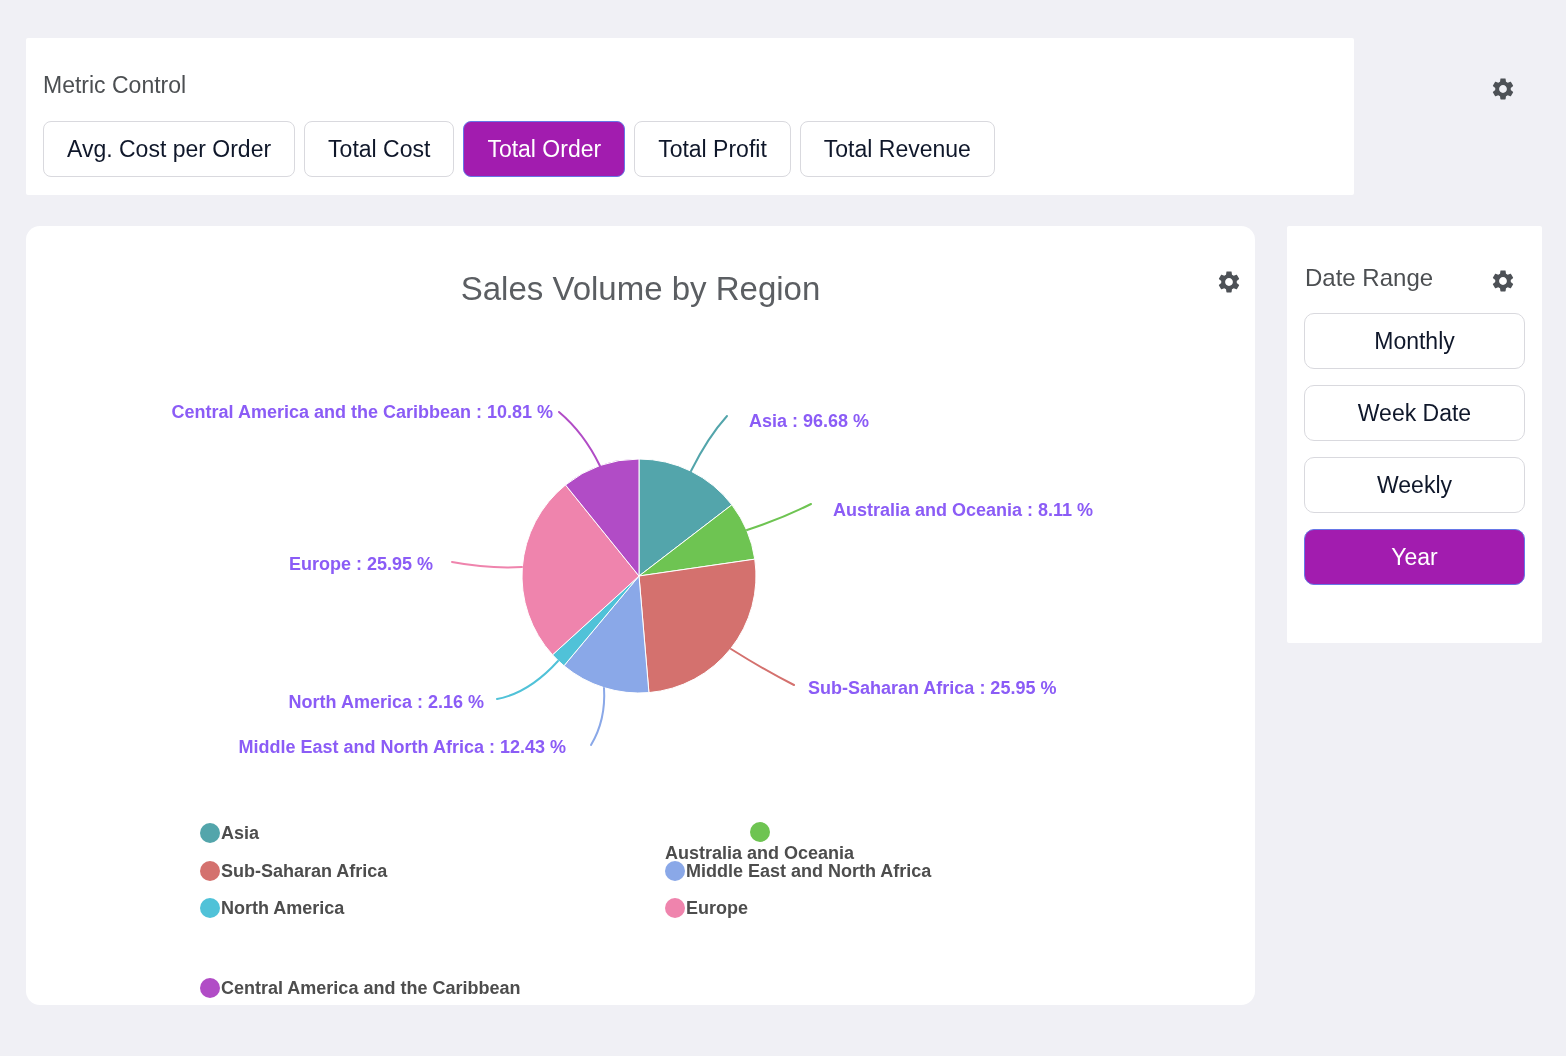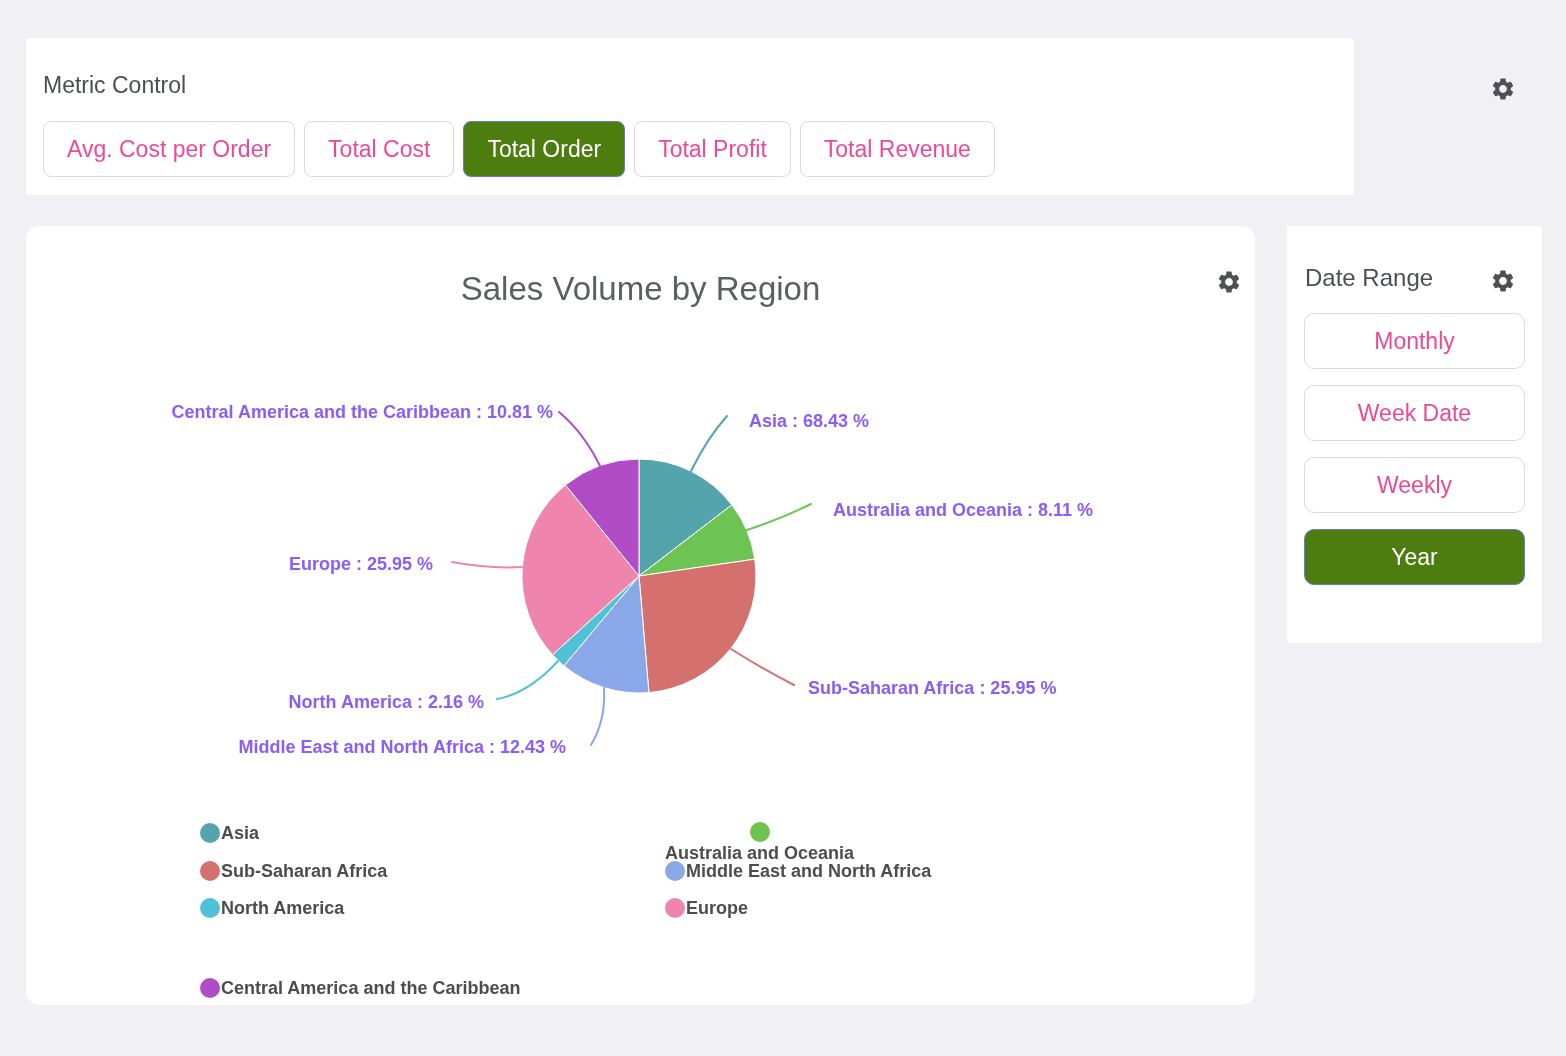--- a/index.html
+++ b/index.html
@@ -16,25 +16,25 @@
   
   .metric-panel { left: 26px; top: 38px; width: 1328px; height: 157px; }
   .panel-title { position: absolute; left: 17px; top: 34px; font-size: 23px; color: #4c4f52; }
   .gear { position: absolute; width: 26px; height: 26px; cursor: pointer; }
   .gear svg { width: 100%; height: 100%; fill: #4d5156; }
   .metric-gear { left: 1464px; top: 38px; }
   .metric-buttons { position: absolute; left: 17px; top: 83px; display: flex; gap: 9px; }
   .btn {
     height: 56px; padding: 0 23px; font-size: 23px;
     font-family: "Liberation Sans", sans-serif;
-    color: #ec4899; background: #ffffff;
+    color: #0f172a; background: #ffffff;
     border: 1px solid #d9d9de; border-radius: 8px; cursor: pointer;
     white-space: nowrap;
   }
-  .btn.selected { background: #4d7c0f; border-color: #6777e7; color: #ffffff; }
+  .btn.selected { background: #a21caf; border-color: #6777e7; color: #ffffff; }
 
   
   .chart-panel { left: 26px; top: 226px; width: 1229px; height: 779px; border-radius: 14px; }
   .chart-title {
     position: absolute; left: 0; top: 44px; width: 100%;
     text-align: center; font-size: 33px; color: #5b5e62;
   }
   .chart-gear { left: 1190px; top: 43px; }
   .pie-svg { position: absolute; left: 0; top: 0; width: 1229px; height: 800px; }
   .pie-label {
@@ -101,21 +101,21 @@
       <path class="leader" d="M 665 245 Q 682 211 701 190" stroke="#53a5ab"></path>
       <path class="leader" d="M 721 304 Q 755 293 785 278" stroke="#6ec452"></path>
       <path class="leader" d="M 705 423 Q 740 445 768 459" stroke="#d4716e"></path>
       <path class="leader" d="M 578 462 Q 580 494 565 519" stroke="#8aa8e8"></path>
       <path class="leader" d="M 532 435 Q 503 467 471 473" stroke="#50c2d8"></path>
       <path class="leader" d="M 496 341 Q 463 343 426 336" stroke="#ef84ad"></path>
       <path class="leader" d="M 574 240 Q 558 207 533 186" stroke="#b14cc6"></path>
     </g>
   </svg>
 
-  <div class="pie-label" style="left:723px; top:184px;">Asia : 68.43 %</div>
+  <div class="pie-label" style="left:723px; top:184px;">Asia : 96.68 %</div>
   <div class="pie-label" style="left:807px; top:273px;">Australia and Oceania : 8.11 %</div>
   <div class="pie-label" style="left:782px; top:451px;">Sub-Saharan Africa : 25.95 %</div>
   <div class="pie-label" style="right:689px; top:510px;">Middle East and North Africa : 12.43 %</div>
   <div class="pie-label" style="right:771px; top:465px;">North America : 2.16 %</div>
   <div class="pie-label" style="right:822px; top:327px;margin-left:40px;">Europe : 25.95 %</div>
   <div class="pie-label" style="right:702px; top:175px;">Central America and the Caribbean : 10.81 %</div>
 
   <div class="legend-item lg-c1" style="top:596px;">
     <span class="legend-dot" style="background: rgb(83, 165, 171);"></span>
     <span class="legend-text">Asia</span>

